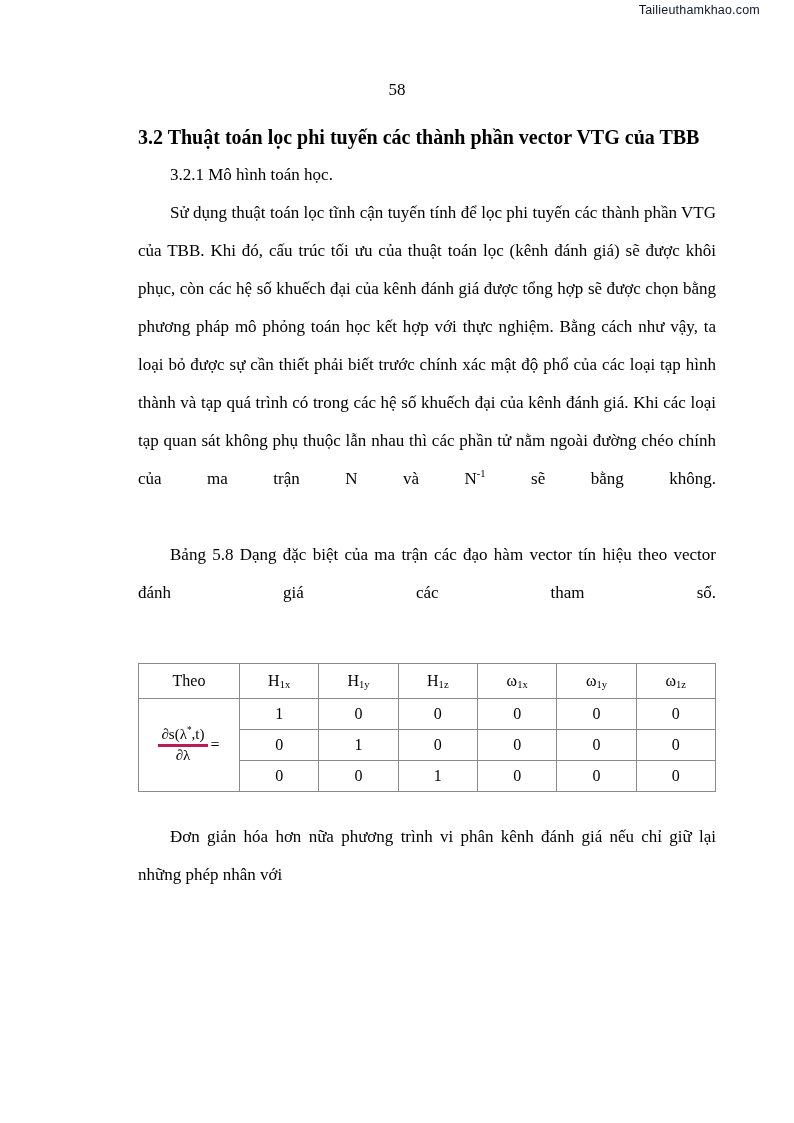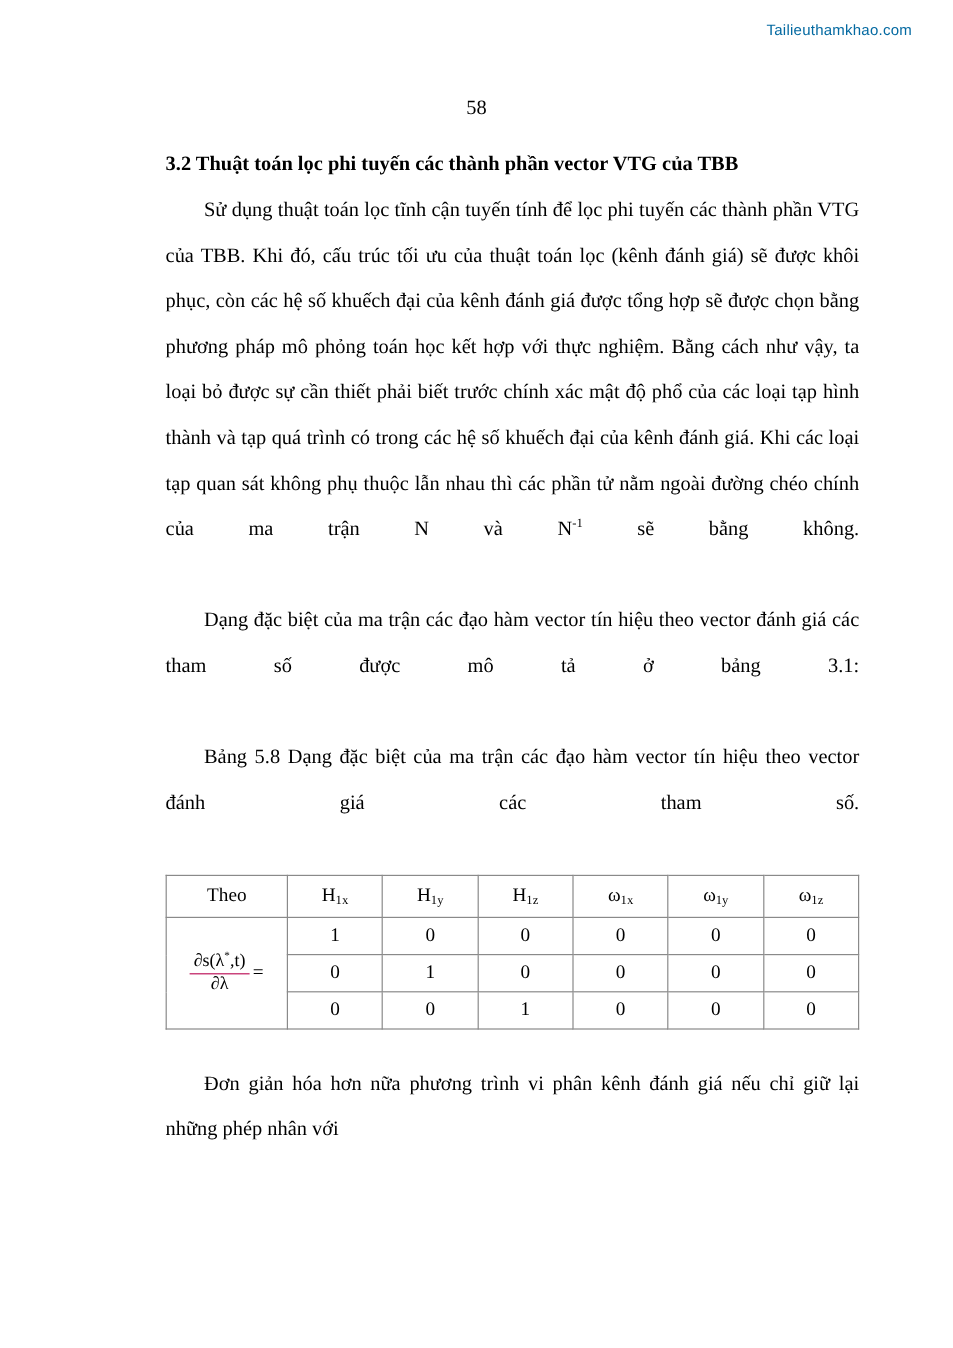--- a/index.html
+++ b/index.html
@@ -20,24 +20,24 @@
     position: absolute;
     left: 0; top: 0;
     width: 794px;
     height: 1123px;
     background: #fff;
   }
 
   .watermark {
     position: absolute;
     right: 34px;
-    top: 18px;
+    top: 3px;
     font-family: "Liberation Sans", "DejaVu Sans", sans-serif;
     font-size: 12.5px;
-    color: #0369a1;
+    color: #0f172a;
     letter-spacing: 0.2px;
     white-space: nowrap;
   }
 
   .page-number {
     position: absolute;
     left: 0;
     top: 44px;
     width: 794px;
     text-align: center;
@@ -63,21 +63,21 @@
     content: "";
     display: inline-block;
     width: 100%;
   }
   p.no-justify-last::after { content: none; }
 
   .indent { display: inline-block; width: 32px; }
 
   h2.section-heading {
     margin: 0;
-    font-size: 17px;
+    font-size: 20px;
     line-height: 38px;
     font-weight: bold;
     text-align: left;
   }
 
   .sub-heading {
     margin: 0;
     font-size: 17px;
     line-height: 38px;
   }
@@ -88,21 +88,21 @@
     line-height: 0;
   }
   sub.sub-idx {
     font-size: 0.66em;
     vertical-align: -0.22em;
     line-height: 0;
   }
 
   
   .table-wrap {
-    margin-top: 3px;
+    margin-top: 13px;
     width: 578px;
   }
   table.matrix-table {
     border-collapse: collapse;
     width: 578px;
     table-layout: fixed;
   }
   table.matrix-table td,
   table.matrix-table th {
     border: 1px solid #ararara;
@@ -122,21 +122,21 @@
   .frac {
     display: inline-block;
     text-align: center;
     vertical-align: middle;
     line-height: 1.05;
     font-size: 15px;
   }
   .frac .num {
     display: block;
     padding: 0 3px 1px 3px;
-    border-bottom: 1px solid #be185d;
+    border-bottom: 3px solid #be185d;
     white-space: nowrap;
   }
   .frac .den {
     display: block;
     padding: 1px 3px 0 3px;
     white-space: nowrap;
   }
   .frac-eq {
     display: inline-block;
     vertical-align: middle;
@@ -151,24 +151,24 @@
 
   <div class="watermark">Tailieuthamkhao.com</div>
 
   <div class="page-number">58</div>
 
   <div class="content">
 
 
     <h2 class="section-heading">3.2 Thuật toán lọc phi tuyến các thành phần vector VTG của TBB</h2>
 
+    <p class="sub-heading"><span class="indent"></span><span>3.2.1 Mô hình toán học.</span></p>
 
     <p class="body-text"><span class="indent"></span><span>Sử dụng thuật toán lọc tĩnh cận tuyến tính để lọc phi tuyến các thành phần VTG của TBB. Khi đó, cấu trúc tối ưu của thuật toán lọc (kênh đánh giá) sẽ được khôi phục, còn các hệ số khuếch đại của kênh đánh giá được tổng hợp sẽ được chọn bằng phương pháp mô phỏng toán học kết hợp với thực nghiệm. Bằng cách như vậy, ta loại bỏ được sự cần thiết phải biết trước chính xác mật độ phổ của các loại tạp hình thành và tạp quá trình có trong các hệ số khuếch đại của kênh đánh giá. Khi các loại tạp quan sát không phụ thuộc lẫn nhau thì các phần tử nằm ngoài đường chéo chính của ma trận N và N</span><sup class="sup-idx">-1</sup><span> sẽ bằng không.</span></p>
 
-    <p class="body-text"><span class="indent"></span><span>Dạng đặc biệt của ma trận các đạo hàm vector tín hiệu theo vector đánh giá các tham số được mô tả ở bảng 3.1:</span></p>
 
     <p class="body-text"><span class="indent"></span><span>Bảng 5.8 Dạng đặc biệt của ma trận các đạo hàm vector tín hiệu theo vector đánh giá các tham số.</span></p>
 
     <div class="table-wrap">
       <table class="matrix-table">
         <thead>
           <tr>
             <th class="col-first"><span>Theo</span><sub class="sub-idx"></sub></th>
             <th><span>H</span><sub class="sub-idx">1x</sub></th>
             <th><span>H</span><sub class="sub-idx">1y</sub></th>

